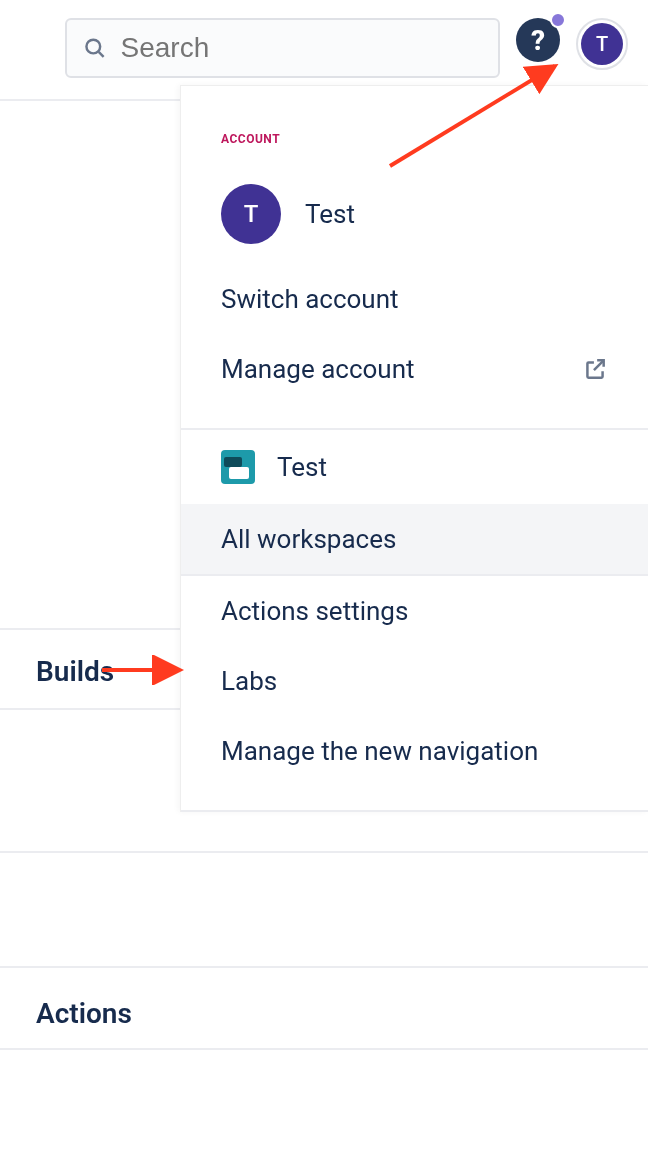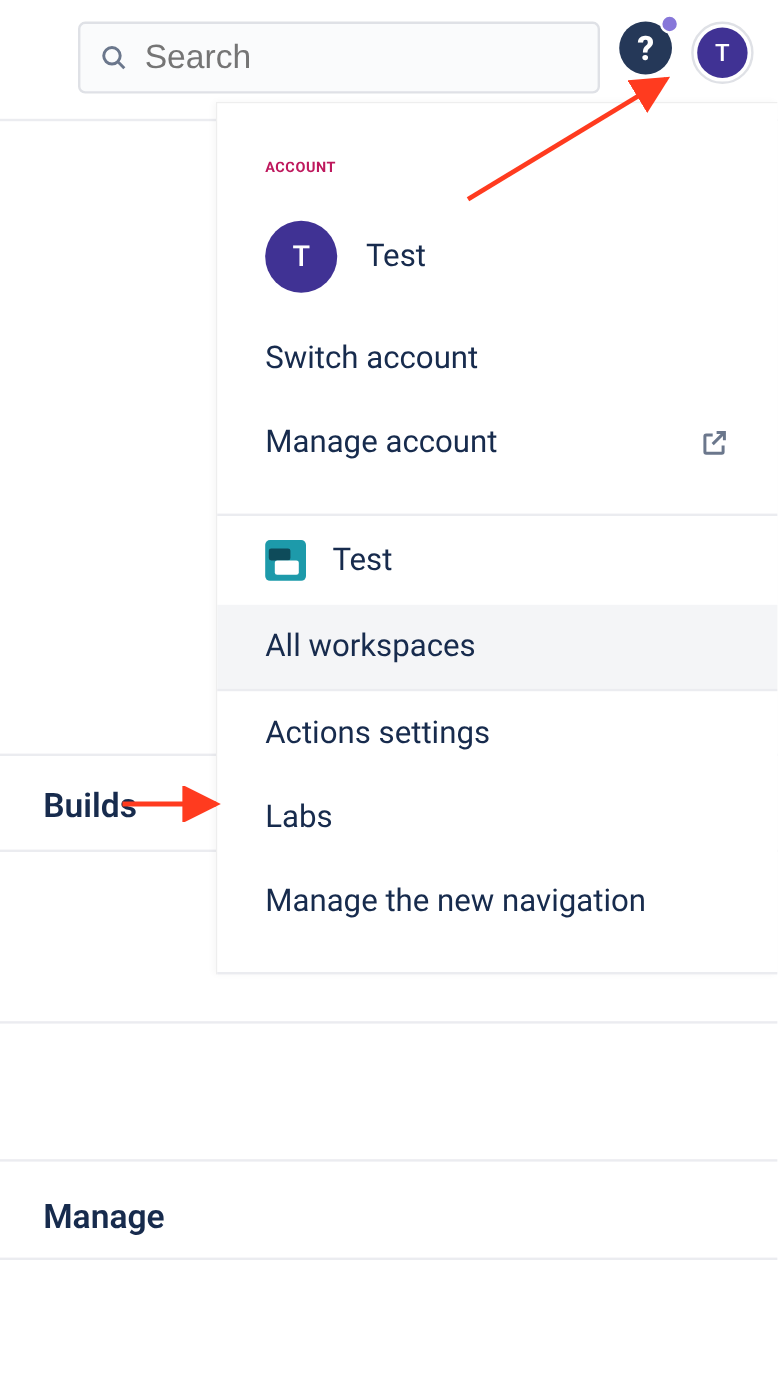--- a/index.html
+++ b/index.html
@@ -182,21 +182,21 @@
     <div class="avatar-circle">T</div>
   </div>
 </div>
 <div class="topbar-divider"></div>
 
 <div class="side-rule r1"></div>
 <div class="side-label builds">Builds</div>
 <div class="side-rule r2"></div>
 <div class="side-rule r3"></div>
 <div class="side-rule r4"></div>
-<div class="side-label actions">Manage</div>
+<div class="side-label actions">Actions</div>
 <div class="side-rule r5"></div>
 
 <div class="dropdown">
 
   <div class="section-header">ACCOUNT</div>
 
   <div class="menu-item">
     <div class="item-icon avatar-lg">T</div>
     <span>Test</span>
   </div>

